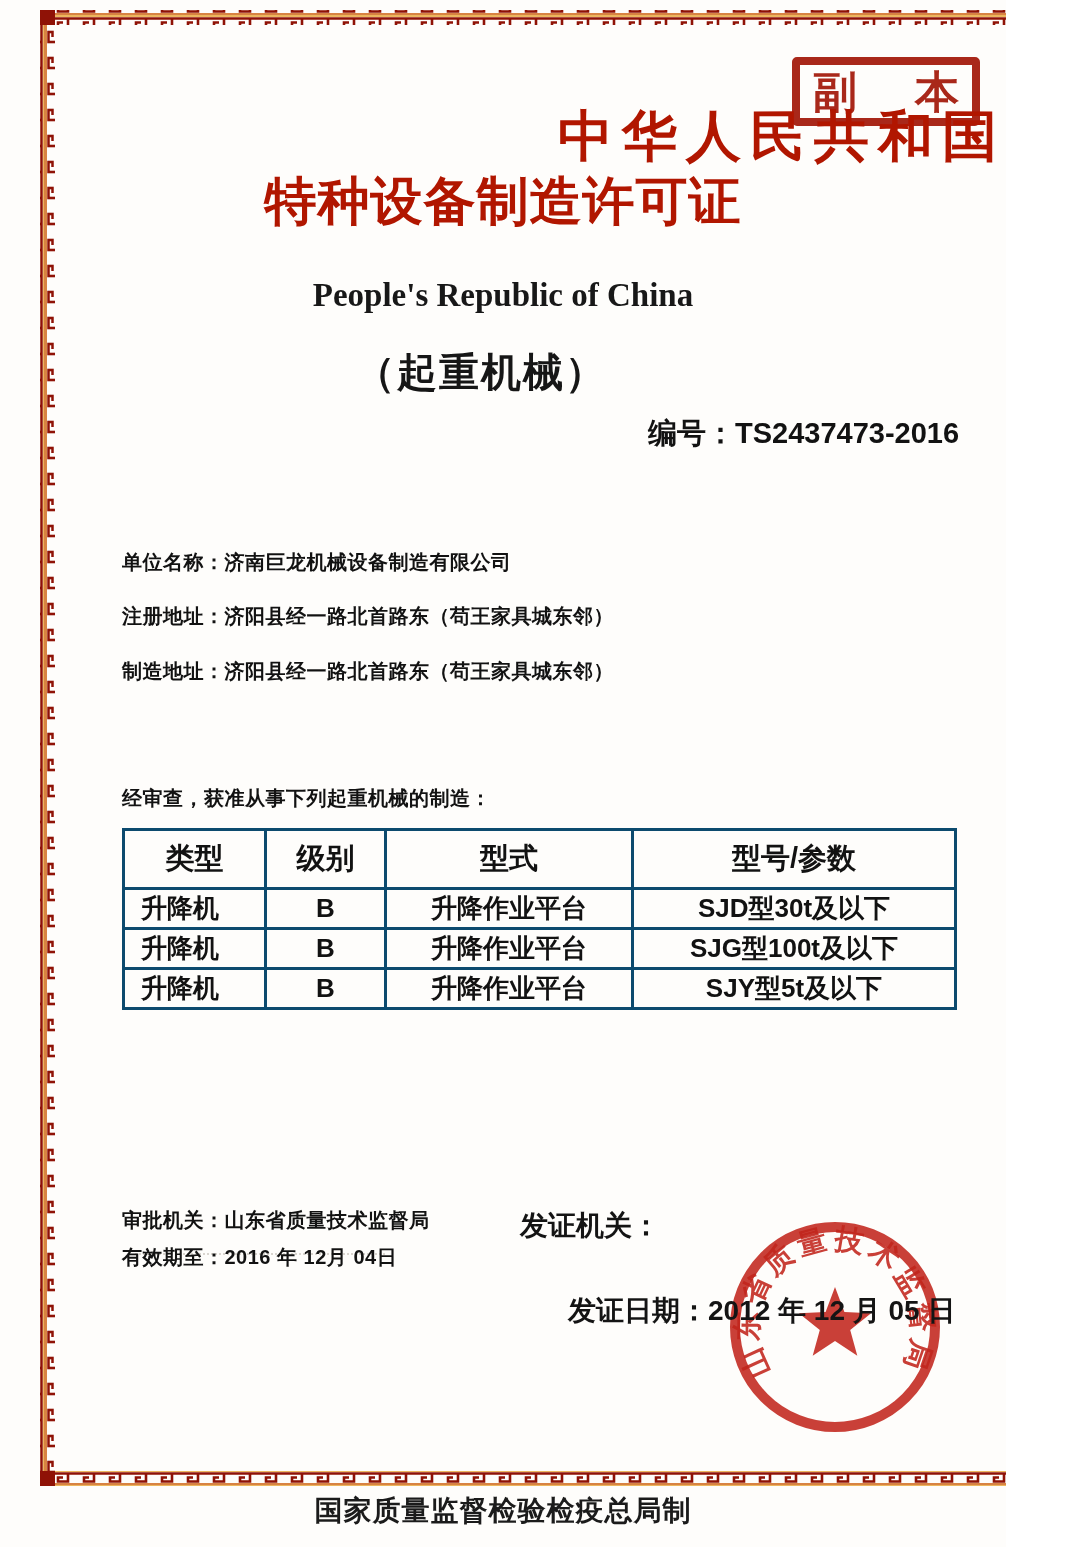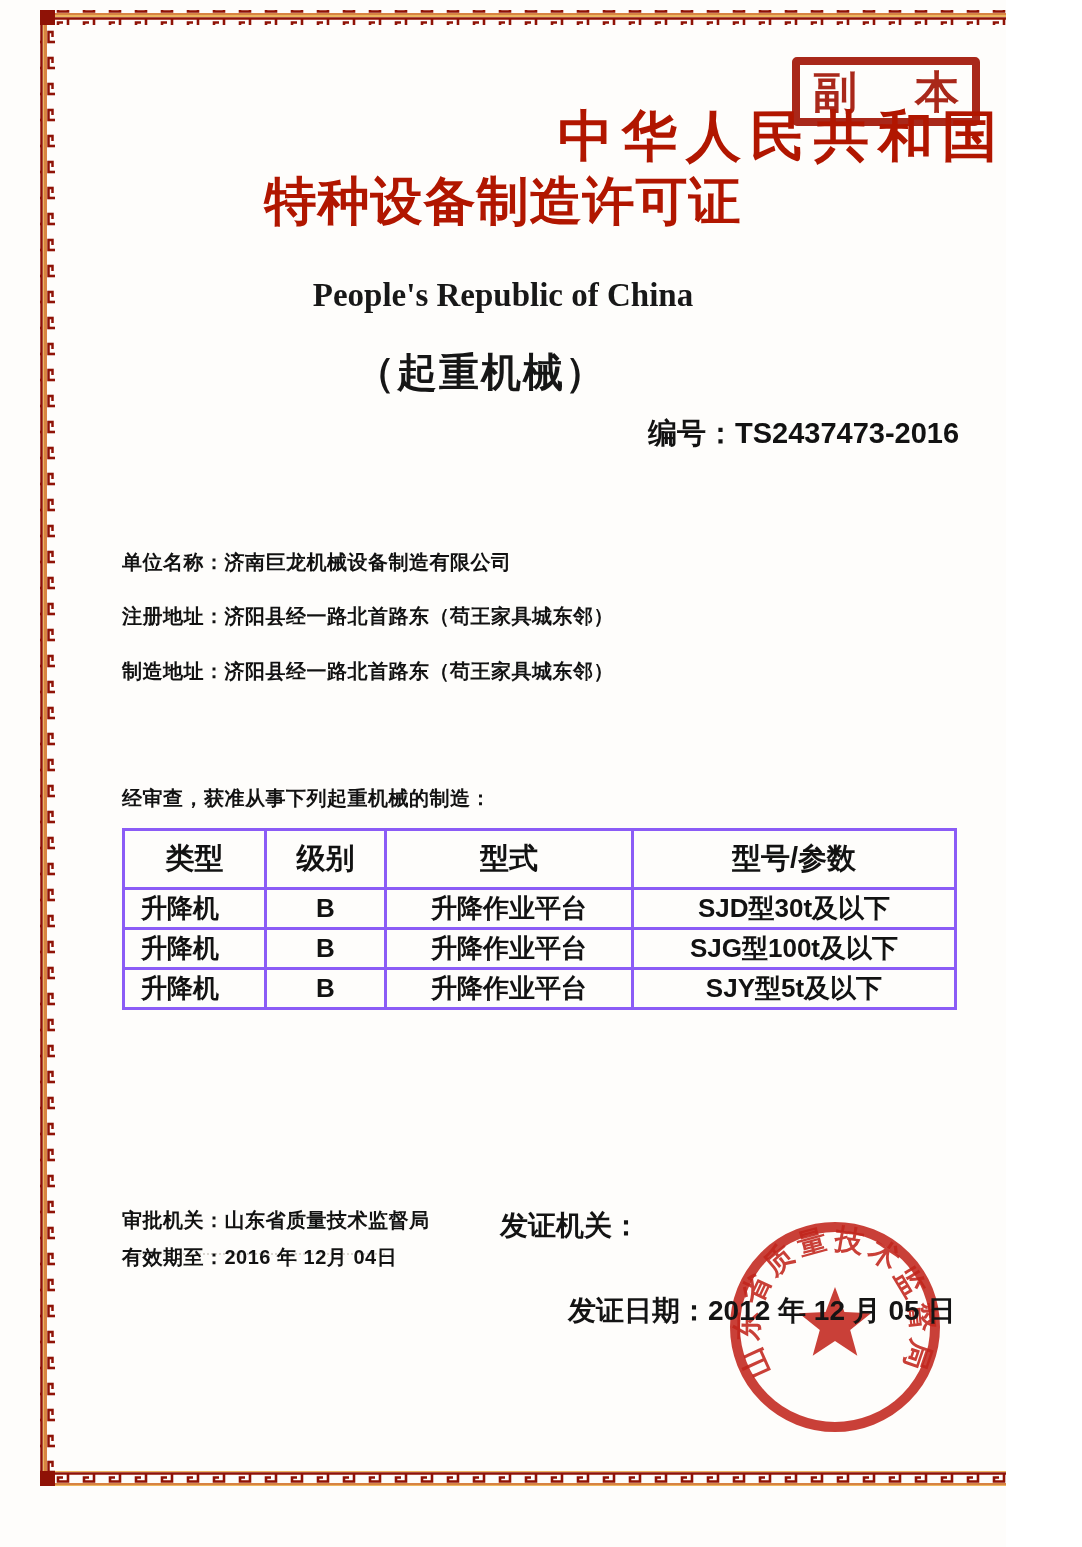--- a/index.html
+++ b/index.html
@@ -32,27 +32,27 @@
     font-size:40px;font-weight:700;letter-spacing:2px;color:#161616;}
   .license-no{left:648px;top:414px;font-size:29px;font-weight:700;color:#121212;}
   
   .info-line{left:122px;font-size:20px;font-weight:700;color:#121212;letter-spacing:0.5px;}
   .line-unit{top:549px;}
   .line-reg{top:603px;}
   .line-mfg{top:658px;}
   .approval-note{top:777px;margin-top:8px;}
   
   .lic-table{left:122px;top:828px;width:832px;border-collapse:collapse;table-layout:fixed;}
-  .lic-table th,.lic-table td{border:3px solid #8b5cf6;text-align:center;overflow:hidden;}
+  .lic-table th,.lic-table td{border:3px solid #0c4a6e;text-align:center;overflow:hidden;}
   .lic-table th{height:54px;font-size:29px;font-weight:700;color:#121212;}
   .lic-table td{height:35px;font-size:26px;font-weight:700;color:#121212;}
   .lic-table td.c1{text-align:left;padding-left:16px;}
   
   .org-line{top:1207px;}
-  .issuing-org{left:500px;top:1207px;font-size:28px;font-weight:700;}
+  .issuing-org{left:520px;top:1207px;font-size:28px;font-weight:700;}
   .valid-line{top:1244px;}
   .issue-line{left:568px;top:1292px;font-size:28px;font-weight:700;z-index:3;}
   
   .seal{left:712px;top:1202px;z-index:2;}
   
   .noise-line{left:135px;top:1253px;width:250px;border-bottom:2px dotted #d9d5cf;height:0;}
   
   .issuer-line{left:0;right:0;top:1492px;text-align:center;
     font-size:28px;font-weight:700;color:#1b1b1b;letter-spacing:1px;}
   .border-frame{left:0;top:0;}
@@ -157,14 +157,15 @@
 
   <svg class="abs seal" width="250" height="250" viewBox="0 0 250 250">
     <circle cx="123" cy="125" r="100" fill="none" stroke="#c2251c" stroke-width="10" opacity="0.88"></circle>
     <polygon fill="#c2251c" opacity="0.88" points="123,85 132.4,110.1 159.1,111.3 138.2,127.9 145.3,153.7 123,139 100.7,153.7 107.8,127.9 86.9,111.3 113.6,110.1"></polygon>
     <path id="sealArc" d="M59.1 169.7 A78 78 0 1 1 186.9 169.7" fill="none"></path>
     <text font-size="29" font-weight="bold" fill="#c2251c" opacity="0.88">
       <textPath href="#sealArc" startOffset="0" textLength="332">山东省质量技术监督局</textPath>
     </text>
   </svg>
 
+  <div class="abs issuer-line">国家质量监督检验检疫总局制</div>
 
 </div>
 
 </body></html>

